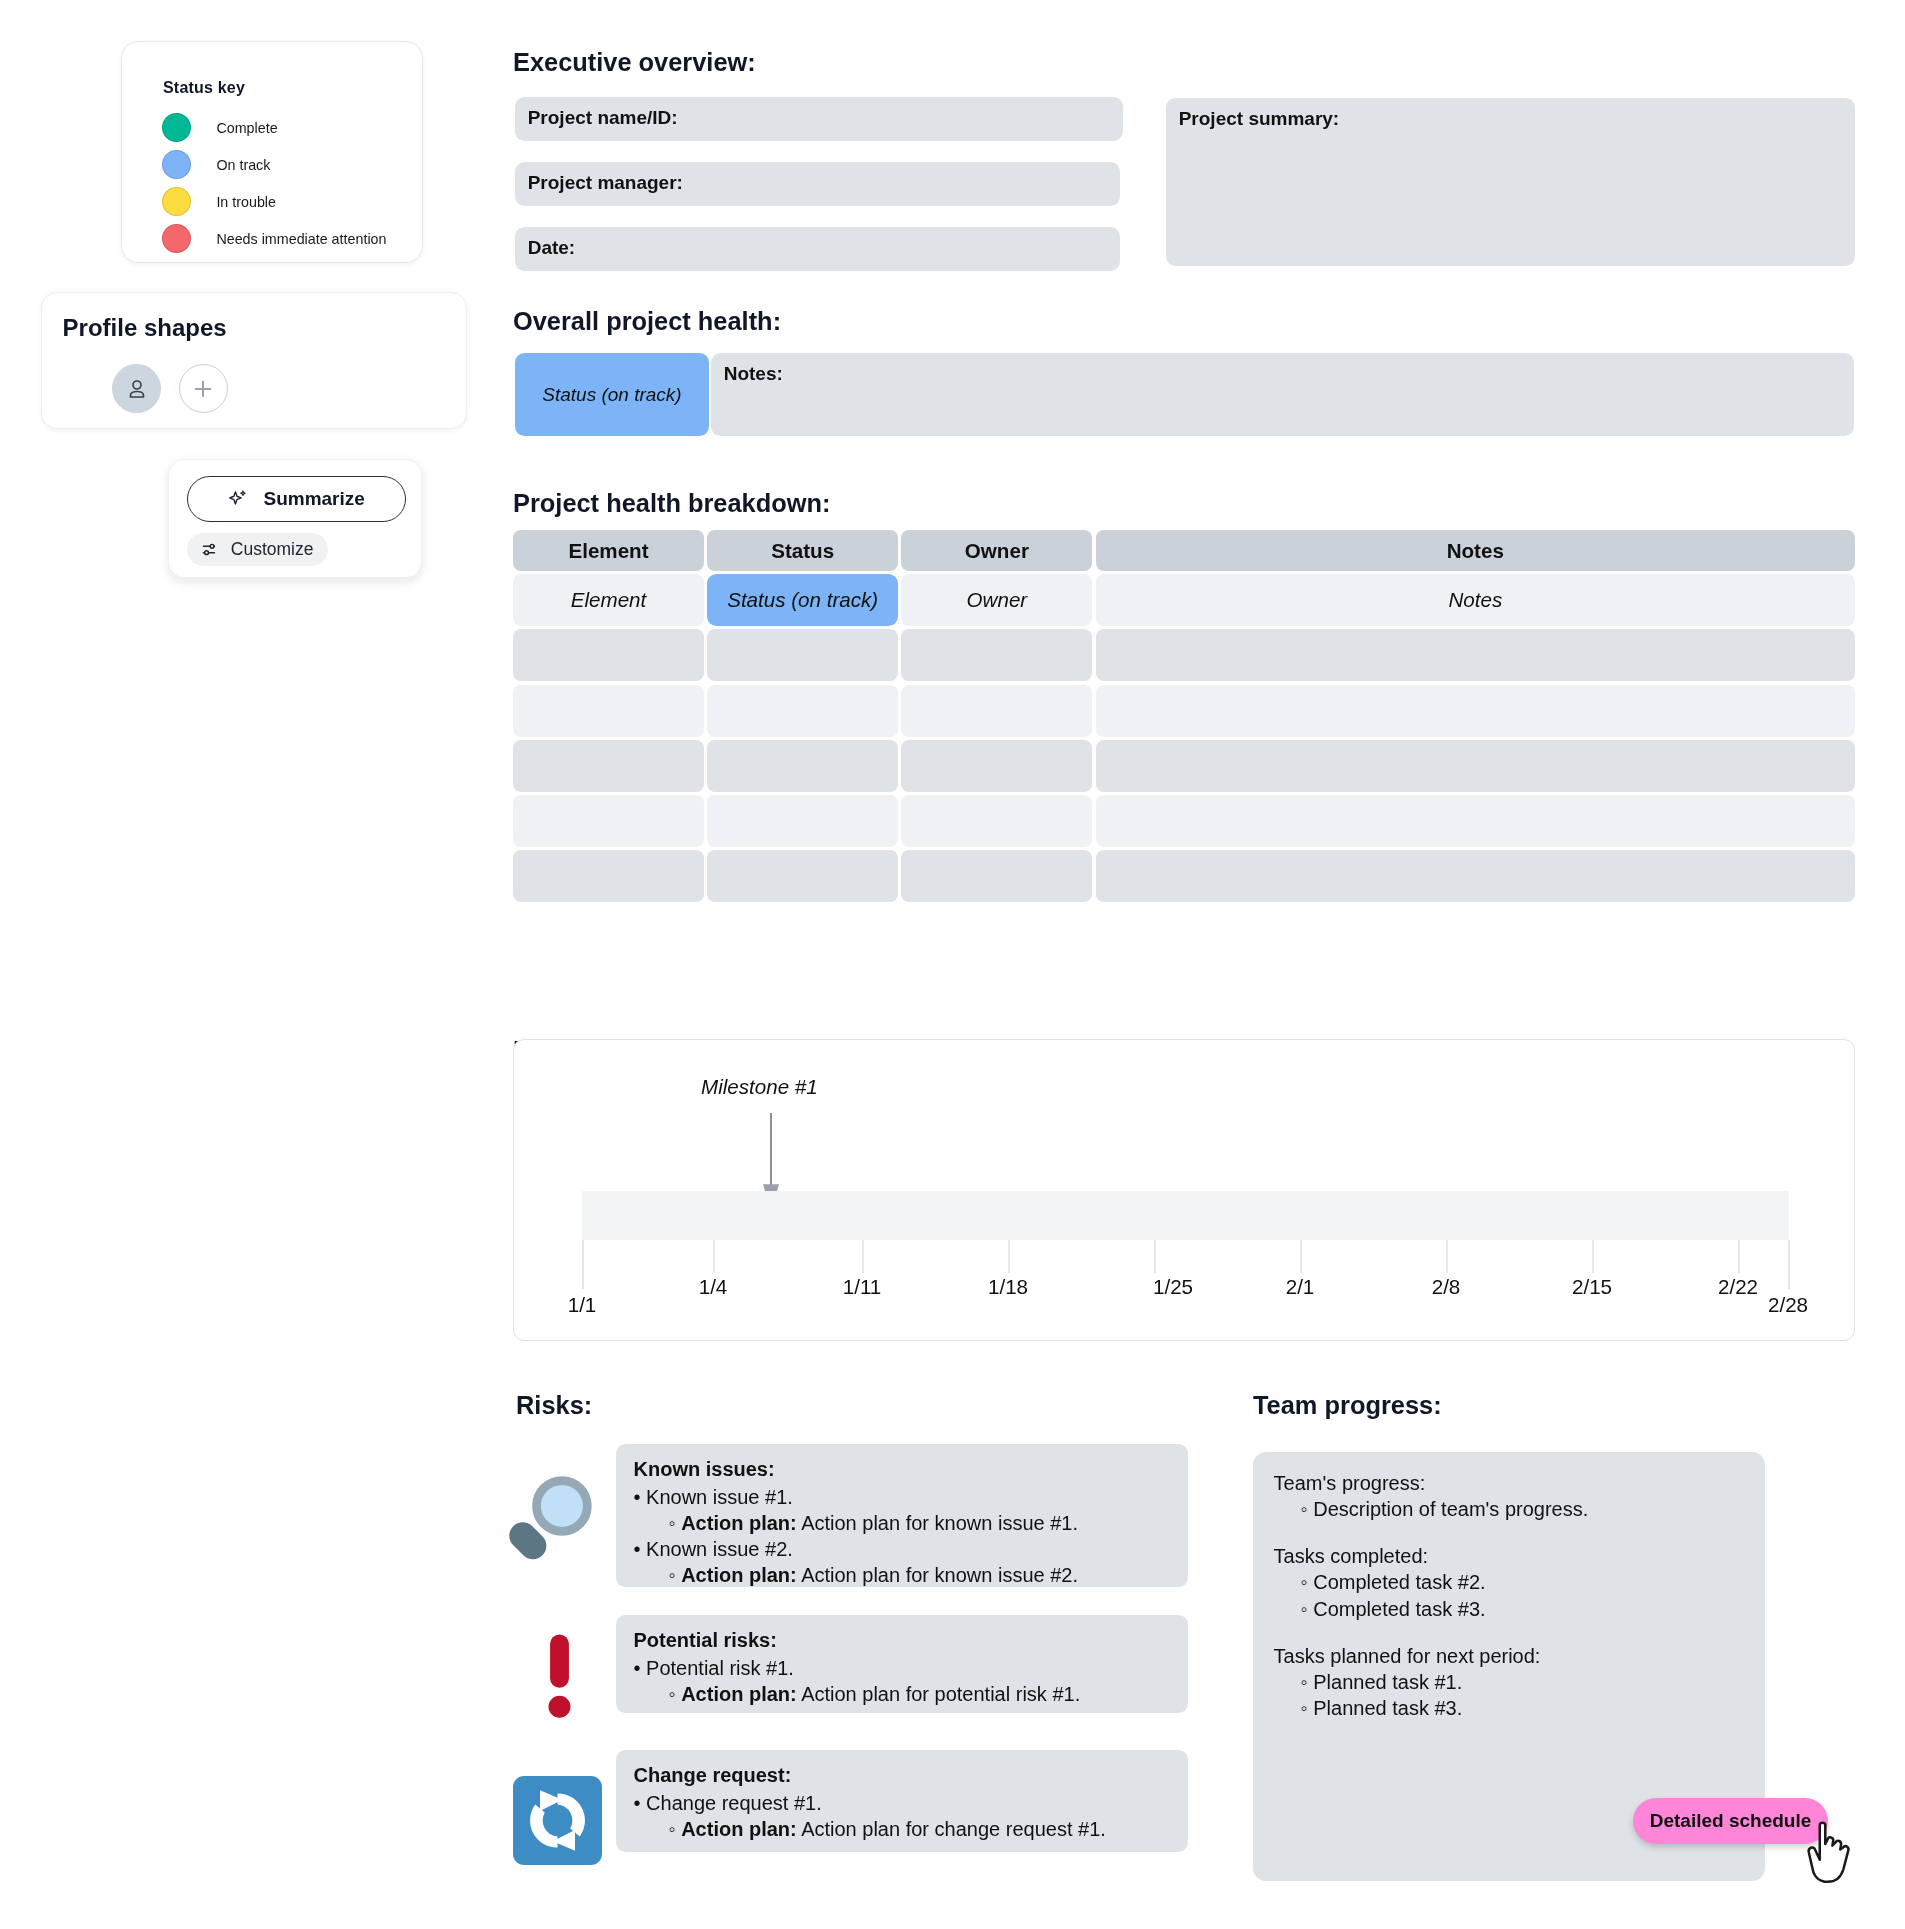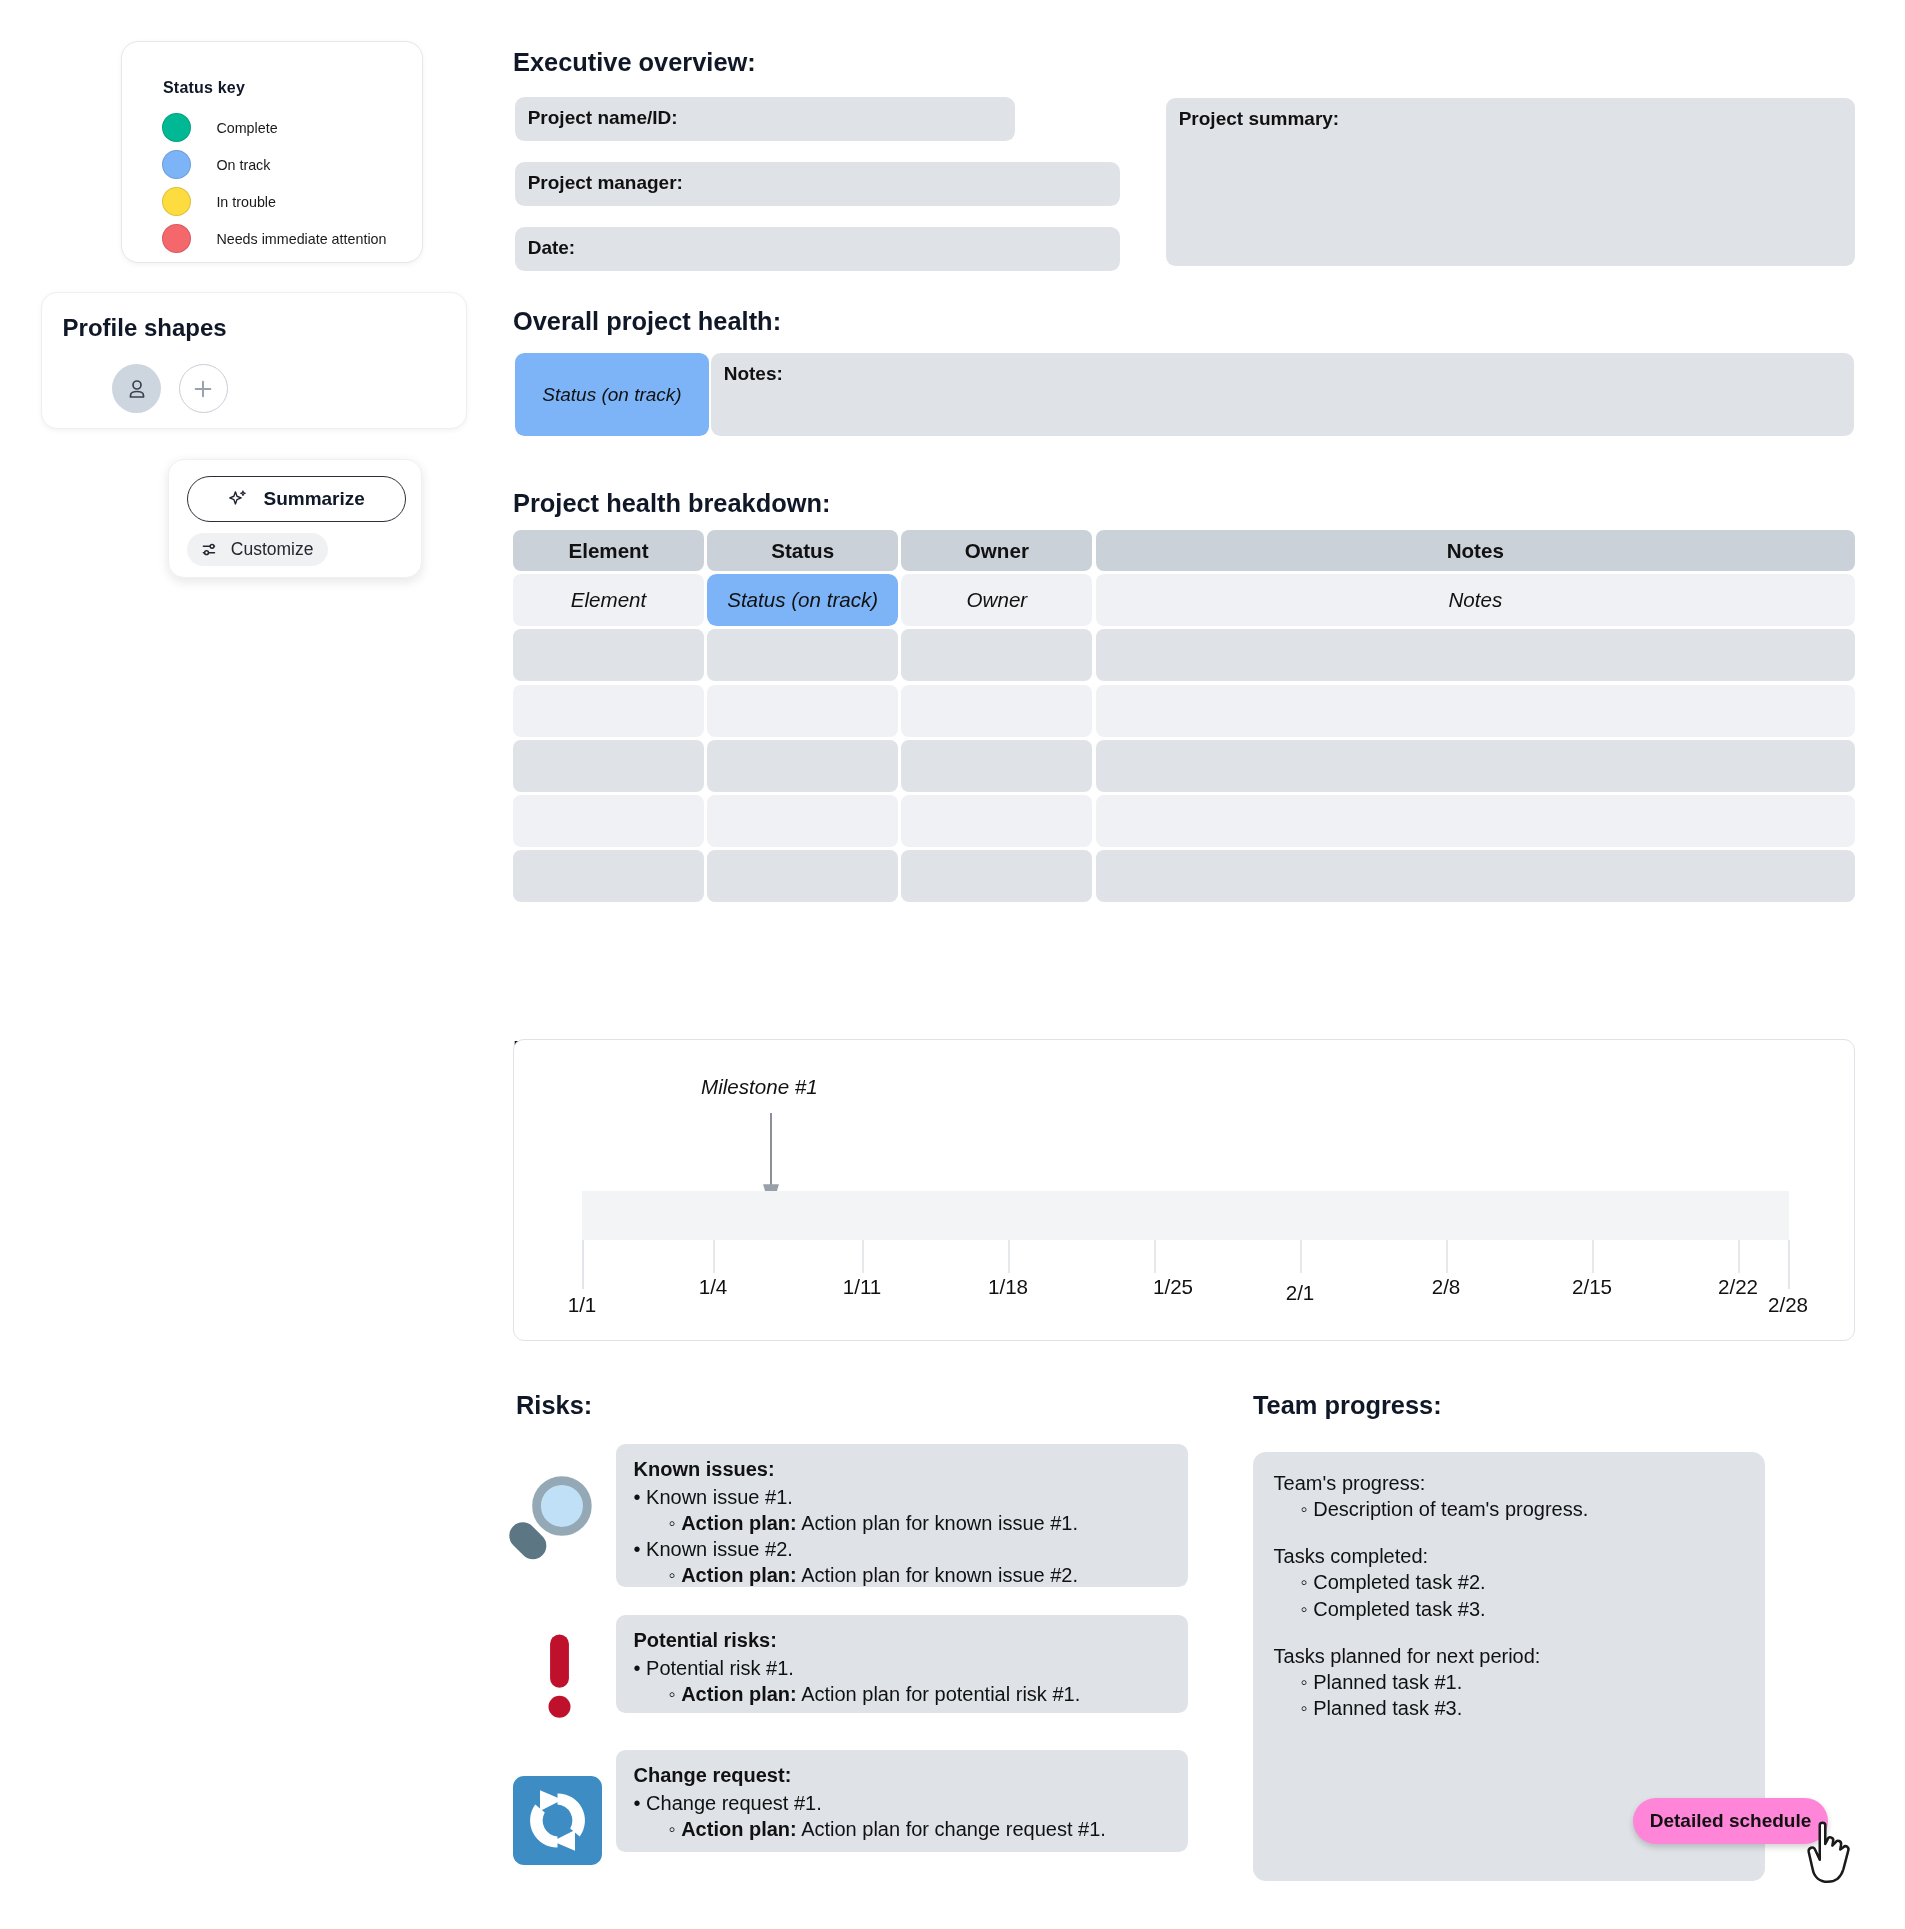--- a/index.html
+++ b/index.html
@@ -213,21 +213,21 @@
         <path d="M3 8h14M3 16h14" stroke="#23272f" stroke-width="1.9" stroke-linecap="round"></path>
         <circle cx="14" cy="8" r="2.4" fill="#fff" stroke="#23272f" stroke-width="1.9"></circle>
         <circle cx="7" cy="16" r="2.4" fill="#fff" stroke="#23272f" stroke-width="1.9"></circle>
       </svg>
       <span>Customize</span>
     </div>
   </div>
 
   <div class="section-title" style="left:513px; top:48px;">Executive overview:</div>
 
-  <div class="grey-field" style="left:515px; top:97px; width:500px; height:44px;">
+  <div class="grey-field" style="left:515px; top:97px; width:608px; height:44px;">
     <span class="lbl">Project name/ID:</span>
   </div>
   <div class="grey-field" style="left:515px; top:162px; width:605px; height:44px;">
     <span class="lbl">Project manager:</span>
   </div>
   <div class="grey-field" style="left:515px; top:227px; width:605px; height:44px;">
     <span class="lbl">Date:</span>
   </div>
   <div class="grey-field" style="left:1166px; top:98px; width:689px; height:168px;">
     <span class="lbl">Project summary:</span>
@@ -307,21 +307,21 @@
     <div class="ms-tick" style="left:932px;top:200px; height:33px;"></div>
     <div class="ms-tick" style="left:1078px;top:200px; height:33px;"></div>
     <div class="ms-tick" style="left:1224px;top:200px; height:33px;"></div>
     <div class="ms-tick end" style="left:1274px;top:200px; height:49px;"></div>
 
     <div class="ms-tick-label" style="left:68px;  top:253px;">1/1</div>
     <div class="ms-tick-label" style="left:199px; top:235px;">1/4</div>
     <div class="ms-tick-label" style="left:348px; top:235px;">1/11</div>
     <div class="ms-tick-label" style="left:494px; top:235px;">1/18</div>
     <div class="ms-tick-label" style="left:659px; top:235px;text-align:right;">1/25</div>
-    <div class="ms-tick-label" style="left:786px; top:235px;margin-top:6px;">2/1</div>
+    <div class="ms-tick-label" style="left:786px; top:235px;">2/1</div>
     <div class="ms-tick-label" style="left:932px;top:235px;">2/8</div>
     <div class="ms-tick-label" style="left:1078px;top:235px;">2/15</div>
     <div class="ms-tick-label" style="left:1224px;top:235px;">2/22</div>
     <div class="ms-tick-label" style="left:1274px;top:253px;">2/28</div>
   </div>
 
   <div class="section-title" style="left:516px; top:1391px;">Risks:</div>
 
   <div class="risk-block" style="left:508px; top:1471px;">
     <svg width="92" height="92" viewBox="0 0 116 116">

